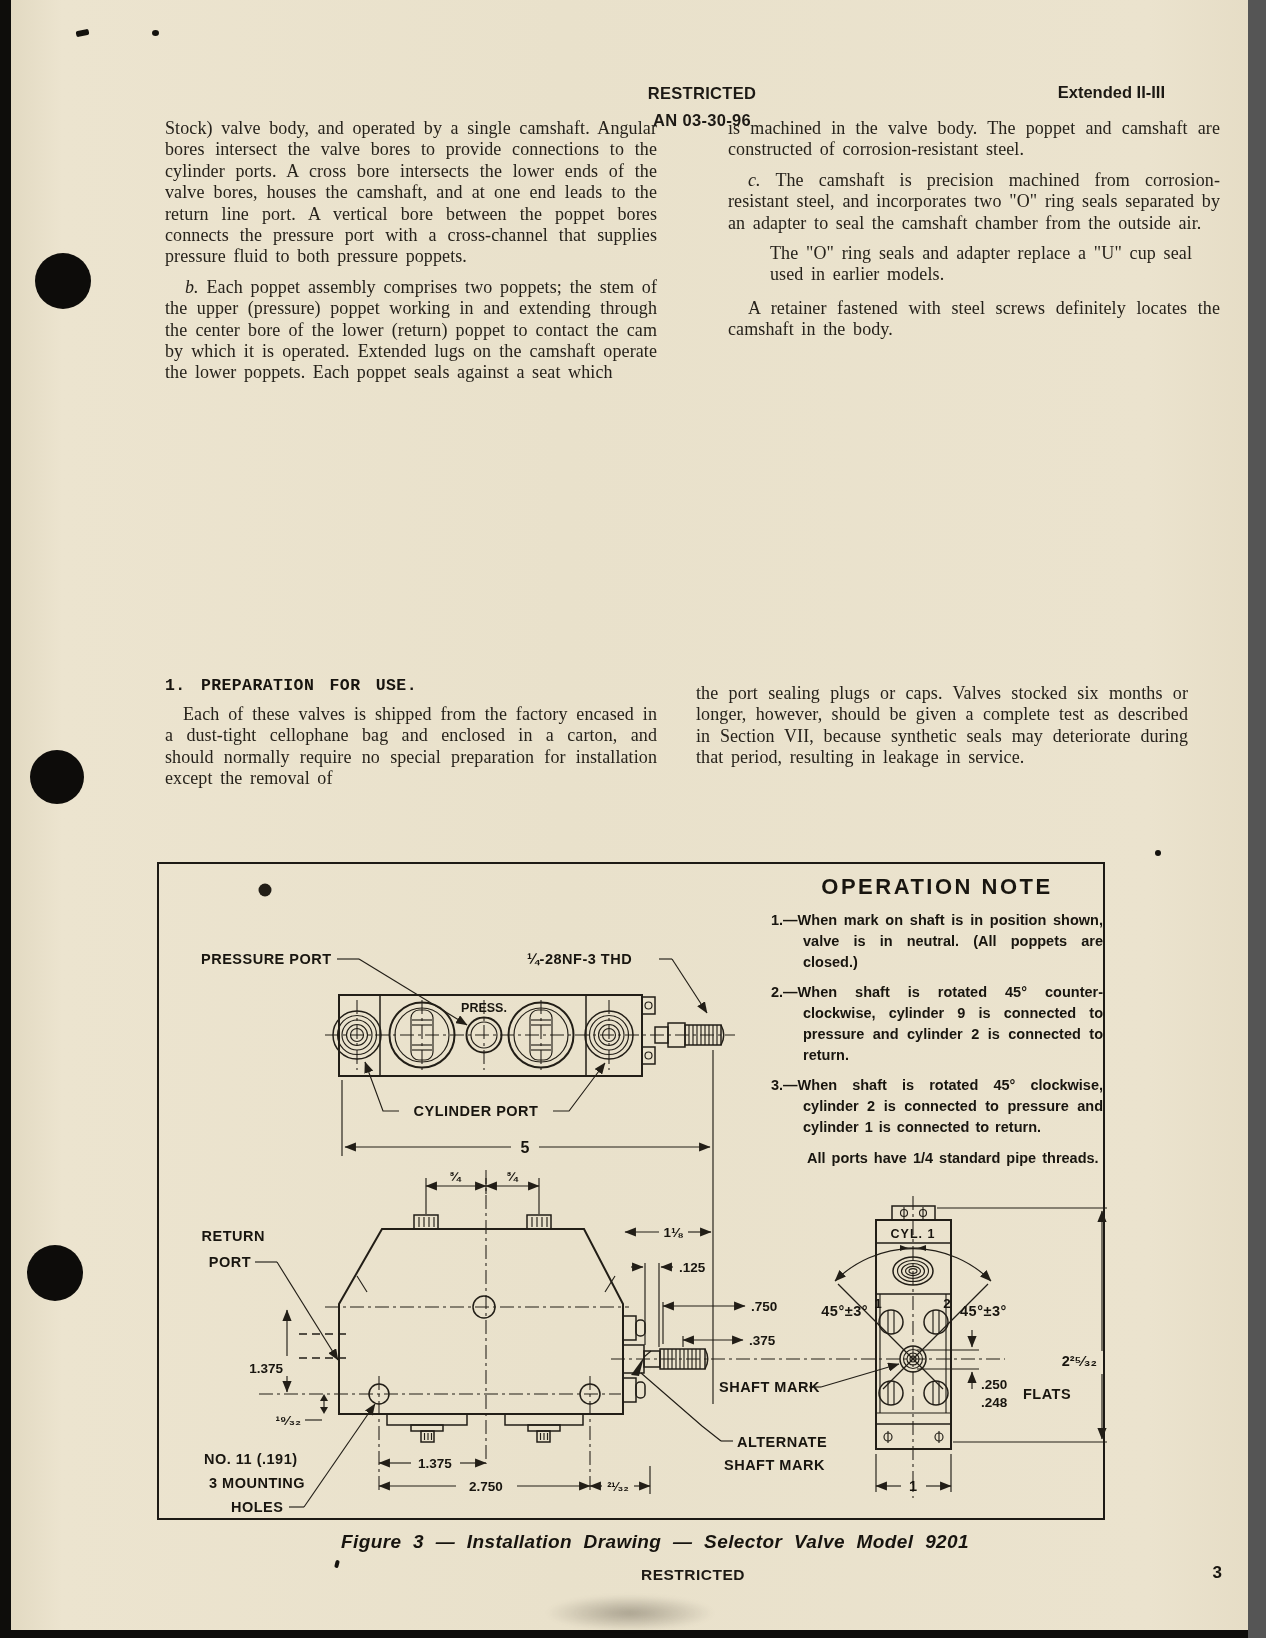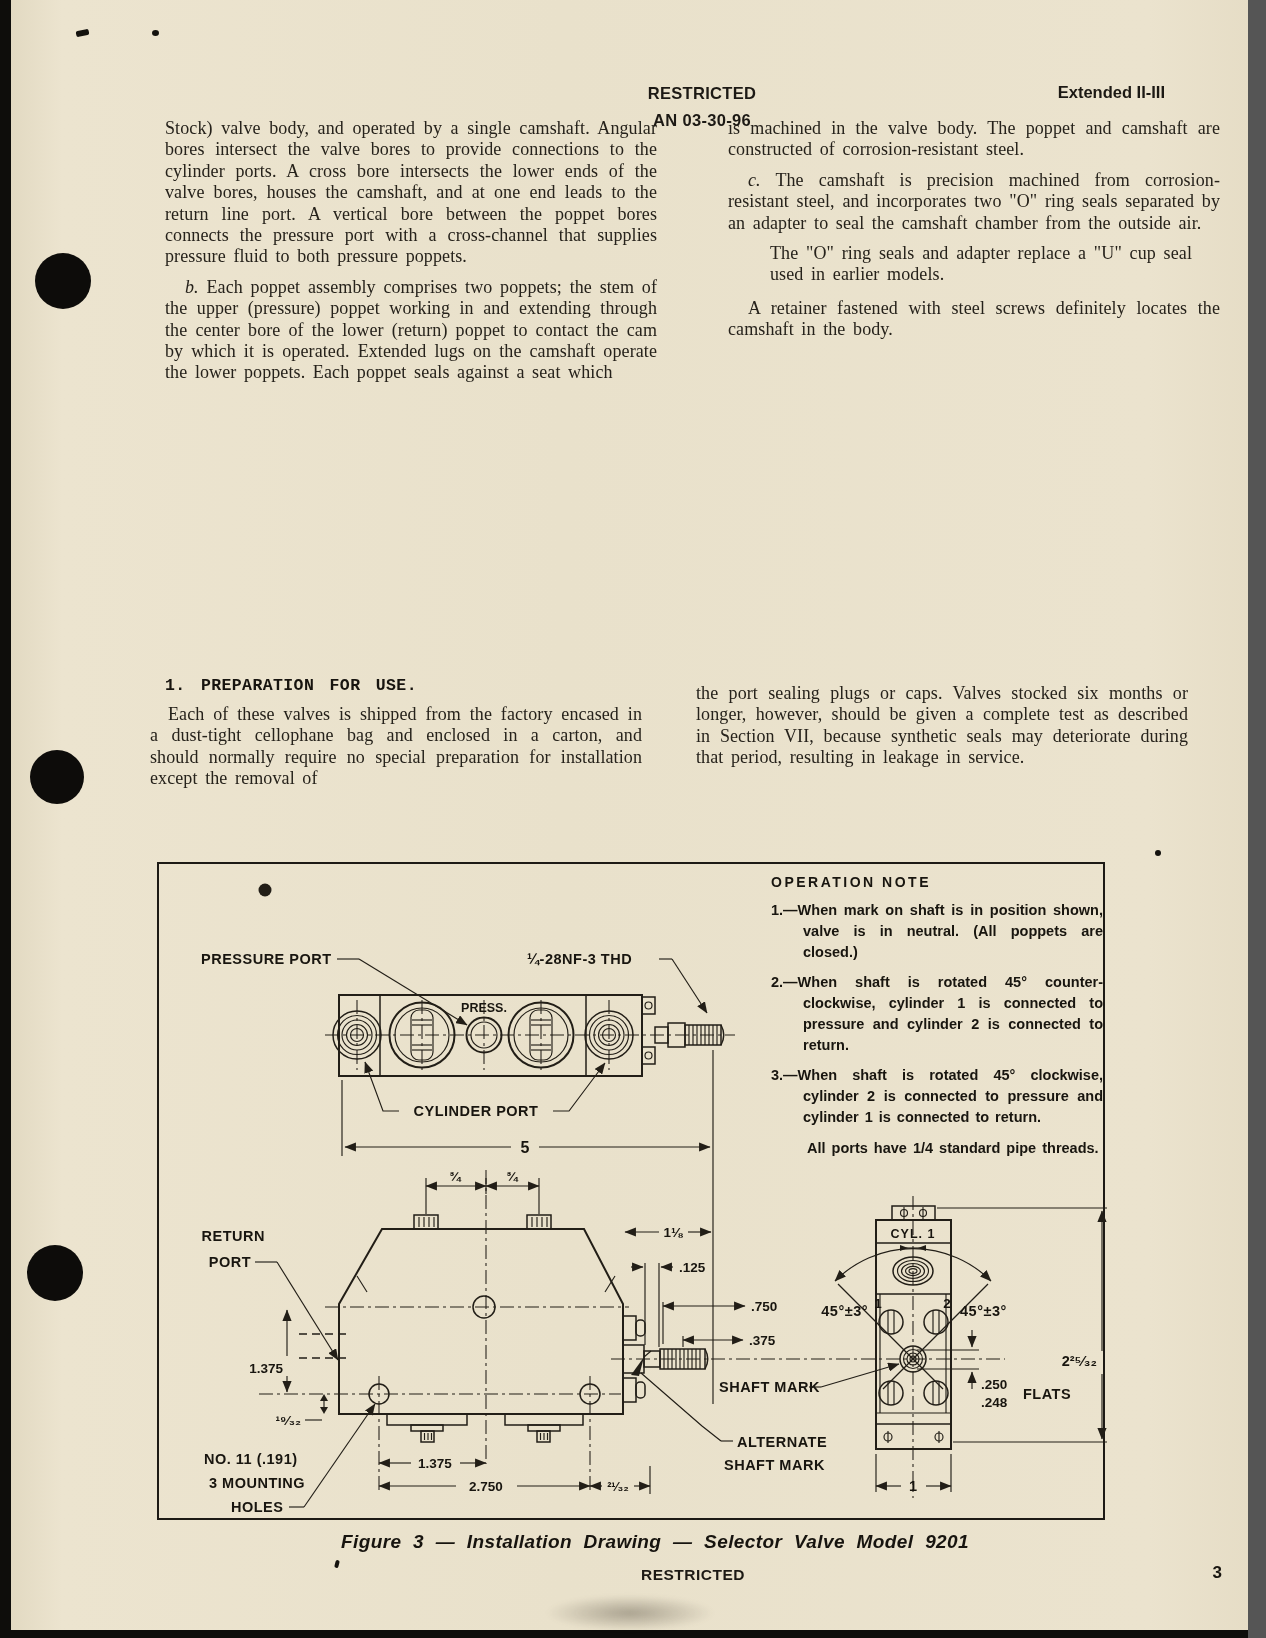--- a/index.html
+++ b/index.html
@@ -28,27 +28,27 @@
   .body-p.indent { text-indent:20px; }
   .lead { font-style:italic; }
   .note-head { text-align:center; font-family:"Liberation Sans",sans-serif; font-weight:bold;
     font-size:15.5px; margin:15px 0 11px; letter-spacing:.5px; color:#1c1914;}
   .note-body { margin:0 28px 9px 42px; text-align:justify; }
   .sec-head { position:absolute; left:165px; top:584px; width:1014px; text-align:center;
     font-family:"Liberation Sans",sans-serif; font-weight:bold; font-size:21px; letter-spacing:7px;
     line-height:32px; color:#17140f;}
   .prep-head { position:absolute; left:165px; top:676px; font-family:Liberation Mono, monospace;
     font-weight:bold; font-size:16.5px; letter-spacing:.4px; word-spacing:5px; color:#17140f;}
-  .prep1 { position:absolute; left:150px; top:704px; width:492px; text-indent:18px; }
+  .prep1 { position:absolute; left:165px; top:704px; width:492px; text-indent:18px; }
   .prep2 { position:absolute; left:696px; top:683px; width:492px; }
   .figure { position:absolute; left:157px; top:862px; width:948px; height:658px;
     border:2.5px solid #1d1a15; }
   .opnote { position:absolute; left:612px; top:10px; width:332px;
     font-family:"Liberation Sans",sans-serif; font-weight:bold; color:#18150f; }
-  .opnote .title { font-size:14px; letter-spacing:2.5px; margin:0 0 10px; }
+  .opnote .title { text-align:center; font-size:22px; letter-spacing:2.5px; margin:0 0 10px; }
   .op-item { font-size:14.5px; line-height:21px; margin:0 0 9px; padding-left:32px; text-indent:-32px;
     text-align:justify; word-spacing:2px; }
   .op-footer { font-size:14.5px; margin:12px 0 0 36px; word-spacing:2px; }
   .caption { position:absolute; left:150px; top:1531px; width:1010px; text-align:center;
     font-family:"Liberation Sans",sans-serif; font-weight:bold; font-style:italic; font-size:19px;
     letter-spacing:.4px; word-spacing:6px; color:#17140f;}
   .footer-r { position:absolute; left:120px; top:1566px; width:1146px; text-align:center;
     font-family:"Liberation Sans",sans-serif; font-weight:bold; font-size:15.5px; letter-spacing:.5px; color:#1c1914;}
   .pagenum { position:absolute; right:26px; top:1563px; font-family:"Liberation Sans",sans-serif;
     font-weight:bold; font-size:17px; color:#17140f;}
@@ -414,21 +414,21 @@
         <line class="tn" x1="792" y1="590" x2="792" y2="628"></line>
         <line class="tn" x1="717" y1="622" x2="742" y2="622" marker-start="url(#ar)"></line>
         <line class="tn" x1="767" y1="622" x2="792" y2="622" marker-end="url(#ar)"></line>
         <text class="dim" x="754" y="627" text-anchor="middle" style="font-size:14.5px">1</text>
       </g>
     </svg>
 
     <div class="opnote">
       <div class="title">OPERATION NOTE</div>
       <div class="op-item"><span>1.</span><span>—When mark on shaft is in position shown, valve is in neutral. (All poppets are closed.)</span></div>
-      <div class="op-item"><span>2.</span><span>—When shaft is rotated 45° counter-clockwise, cylinder 1 is connected to pressure and cylinder 2 is connected to return.</span></div>
+      <div class="op-item"><span>2.</span><span>—When shaft is rotated 45° counter-clockwise, cylinder 9 is connected to pressure and cylinder 2 is connected to return.</span></div>
       <div class="op-item"><span>3.</span><span>—When shaft is rotated 45° clockwise, cylinder 2 is connected to pressure and cylinder 1 is connected to return.</span></div>
       <div class="op-footer">All ports have 1/4 standard pipe threads.</div>
     </div>
   </div>
 
   <div class="caption">Figure 3 — Installation Drawing — Selector Valve Model 9201</div>
   <div class="footer-r">RESTRICTED</div>
   <div class="pagenum">3</div>
 
 </div>

